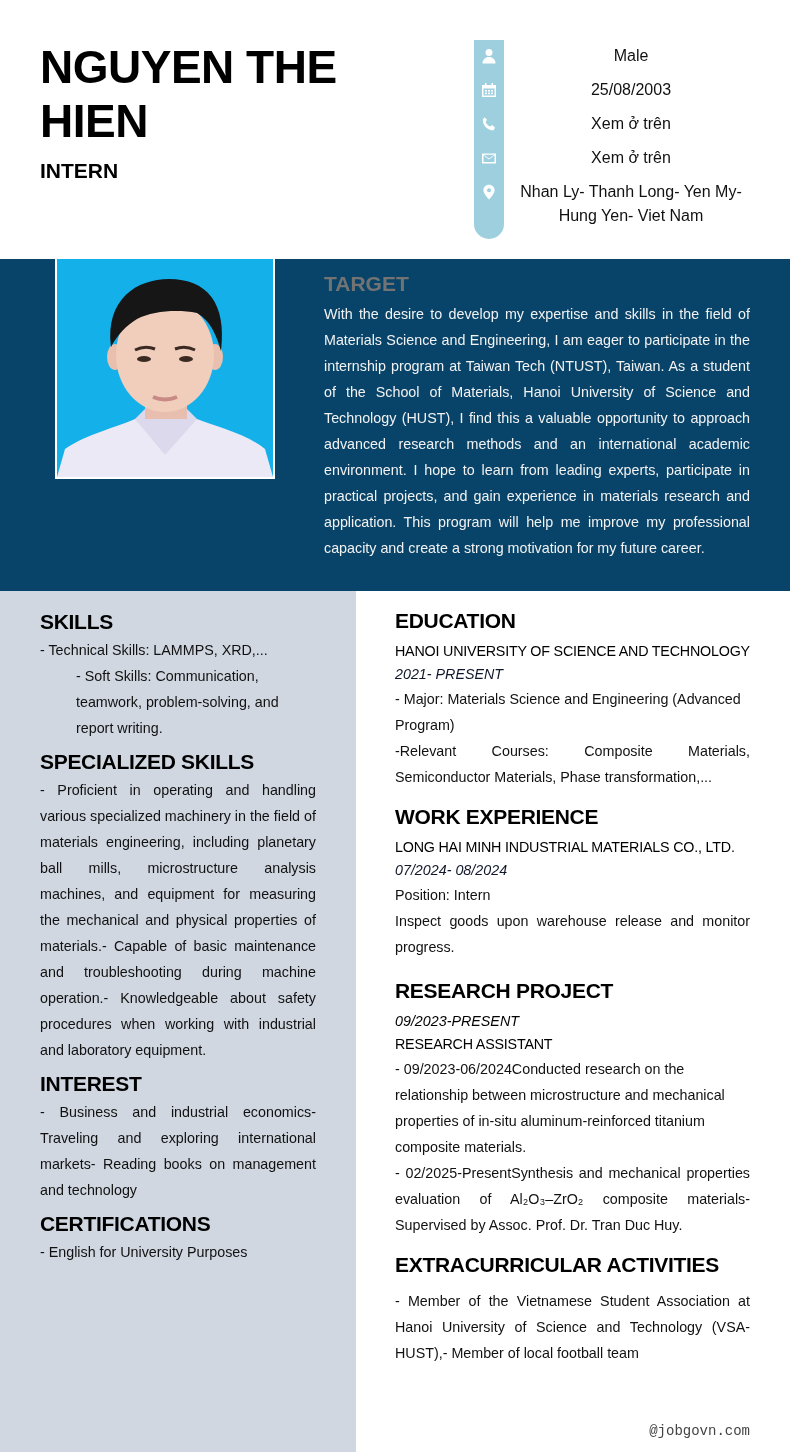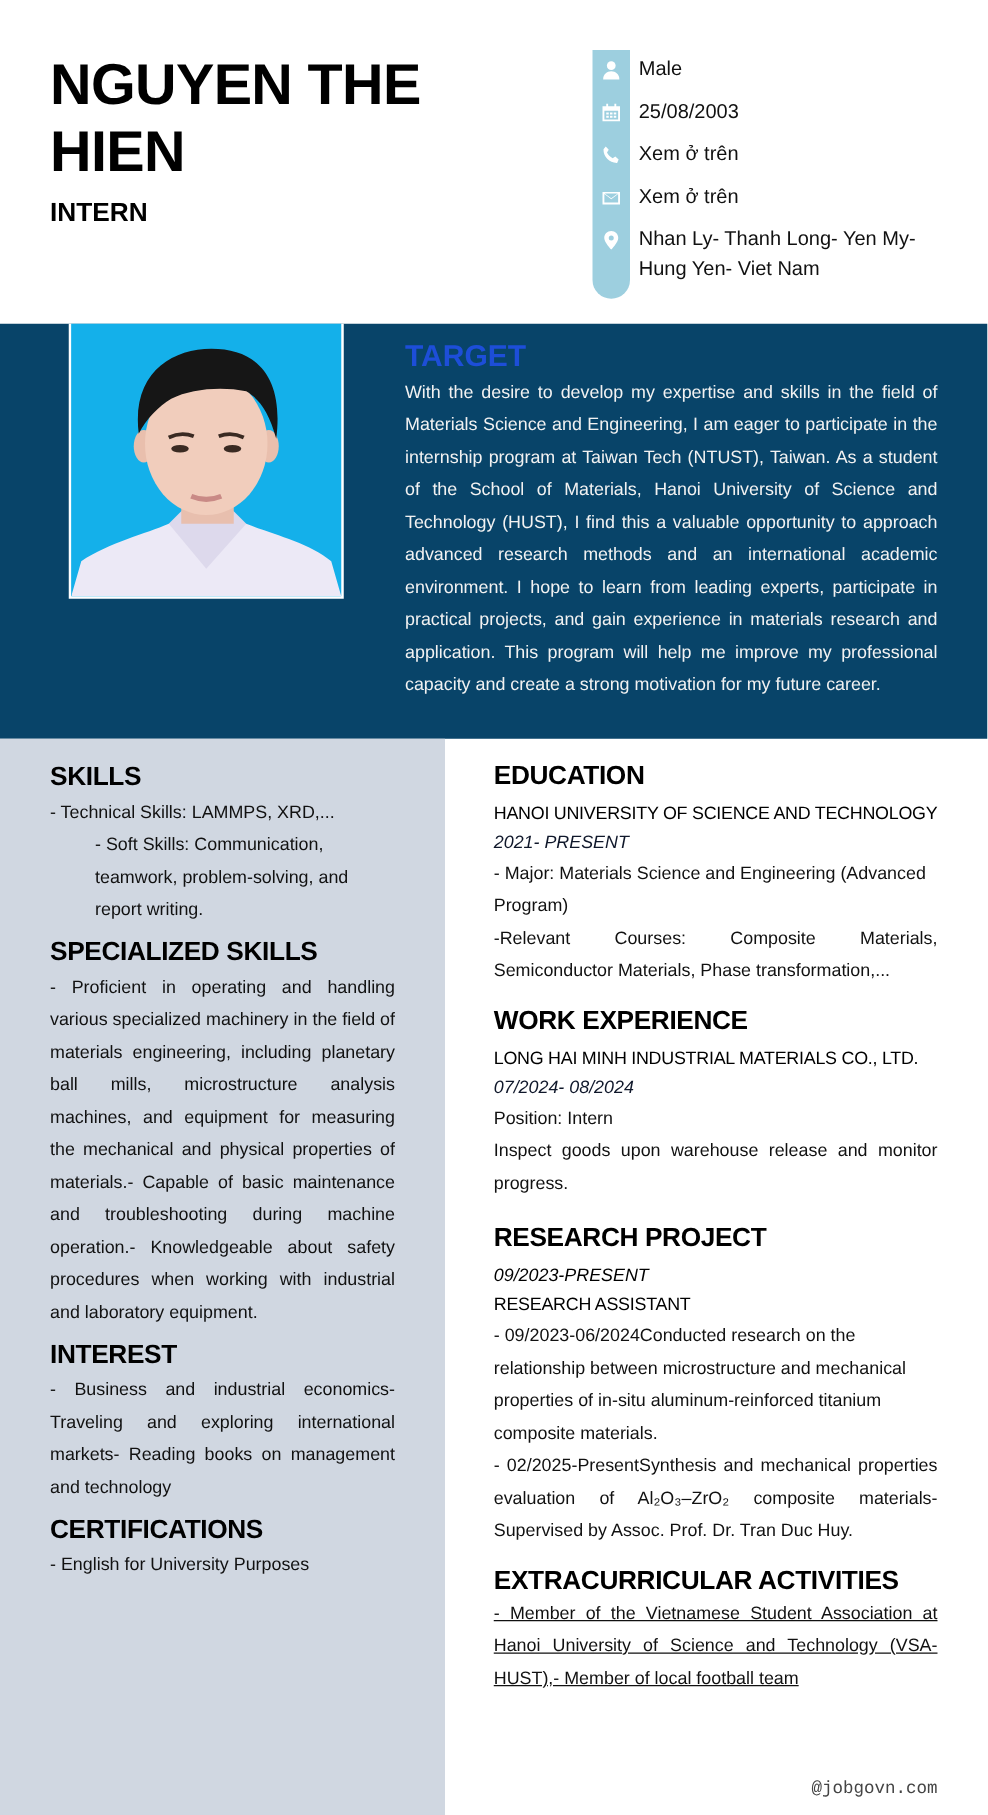--- a/index.html
+++ b/index.html
@@ -7,27 +7,27 @@
   body { font-family: "Liberation Sans", sans-serif; color: #000; position: relative; }
 
   
   .name { position: absolute; left: 40px; top: 40px; width: 360px; font-size: 46px; font-weight: bold; line-height: 54px; letter-spacing: -0.5px; color: #000; }
   .role { position: absolute; left: 40px; top: 159px; font-size: 21px; font-weight: bold; color: #000; }
 
   .contact-bar { position: absolute; left: 474px; top: 40px; width: 30px; height: 199px; background: #9dcfdf; border-radius: 0 0 15px 15px; }
   .contact-row { position: absolute; left: 474px; width: 300px; display: flex; align-items: flex-start; }
   .contact-row .ic { width: 30px; height: 24px; display: flex; align-items: center; justify-content: center; flex-shrink: 0; }
   .contact-row .ic svg { width: 16px; height: 16px; fill: #ffffff; }
-  .contact-row .txt { margin-left: 7px; font-size: 16px; line-height: 24px; color: #111; width: 240px; }
+  .contact-row .txt { margin-left: 7px; font-size: 16px; line-height: 24px; color: #111; width: 240px; text-align: center; }
 
   
   .band { position: absolute; left: 0; top: 259px; width: 790px; height: 332px; background: #084469; }
   .photo { position: absolute; left: 55px; top: 259px; width: 220px; height: 220px; background: #ffffff; padding: 0 2px 2px 2px; }
   .photo-inner { width: 100%; height: 100%; background: #14b0ea; position: relative; overflow: hidden; }
-  .target-title { position: absolute; left: 324px; top: 272px; font-size: 24px; font-weight: bold; color: #1d4ed8; }
+  .target-title { position: absolute; left: 324px; top: 272px; font-size: 21px; font-weight: bold; color: #737373; }
   .target-text { position: absolute; left: 324px; top: 301px; width: 426px; font-size: 14.3px; line-height: 26px; color: #f2f2f2; text-align: justify; }
 
   
   .left-col { position: absolute; left: 0; top: 591px; width: 356px; height: 861px; background: #d0d7e1; }
   .left-inner { position: absolute; left: 40px; top: 18px; width: 276px; }
   .right-inner { position: absolute; left: 395px; top: 608px; width: 355px; }
 
   .sec-title { font-size: 21px; font-weight: bold; color: #000; line-height: 26px; letter-spacing: -0.3px; }
   .sec-body { font-size: 14.3px; line-height: 26px; color: #111; text-align: justify; }
   .left-inner .sec-title { margin-top: 8px; }
@@ -36,21 +36,21 @@
   .left-inner .sec-body.block-l { text-align: left; }
 
   .right-inner .sec-title { margin-top: 14px; }
   .right-inner .sec-title:first-child { margin-top: 0; }
   .org { font-size: 14.3px; font-weight: normal; line-height: 23px; color: #000; margin-top: 6px; text-align: justify; text-align-last: left; letter-spacing: -0.2px; }
   .org.spread { text-align: justify; }
   .date-blue { font-size: 14.3px; font-style: italic; color: #0f172a; line-height: 23px; }
   .date-black { font-size: 14.3px; font-style: italic; color: #000; line-height: 23px; margin-top: 6px; }
   .right-inner .sec-body { text-align: justify; }
   .right-inner .sec-body.la { text-align: left; }
-  .extra-body { margin-top: 0; text-decoration: underline; }
+  .extra-body { margin-top: 10px; }
 
   .watermark { position: absolute; right: 40px; top: 1423px; font-family: "Liberation Mono", monospace; font-size: 14px; color: #444; }
 </style>
 </head>
 <body>
 
 <div class="name">NGUYEN THE HIEN</div>
 <div class="role">INTERN</div>
 
 <div class="contact-bar"></div>

